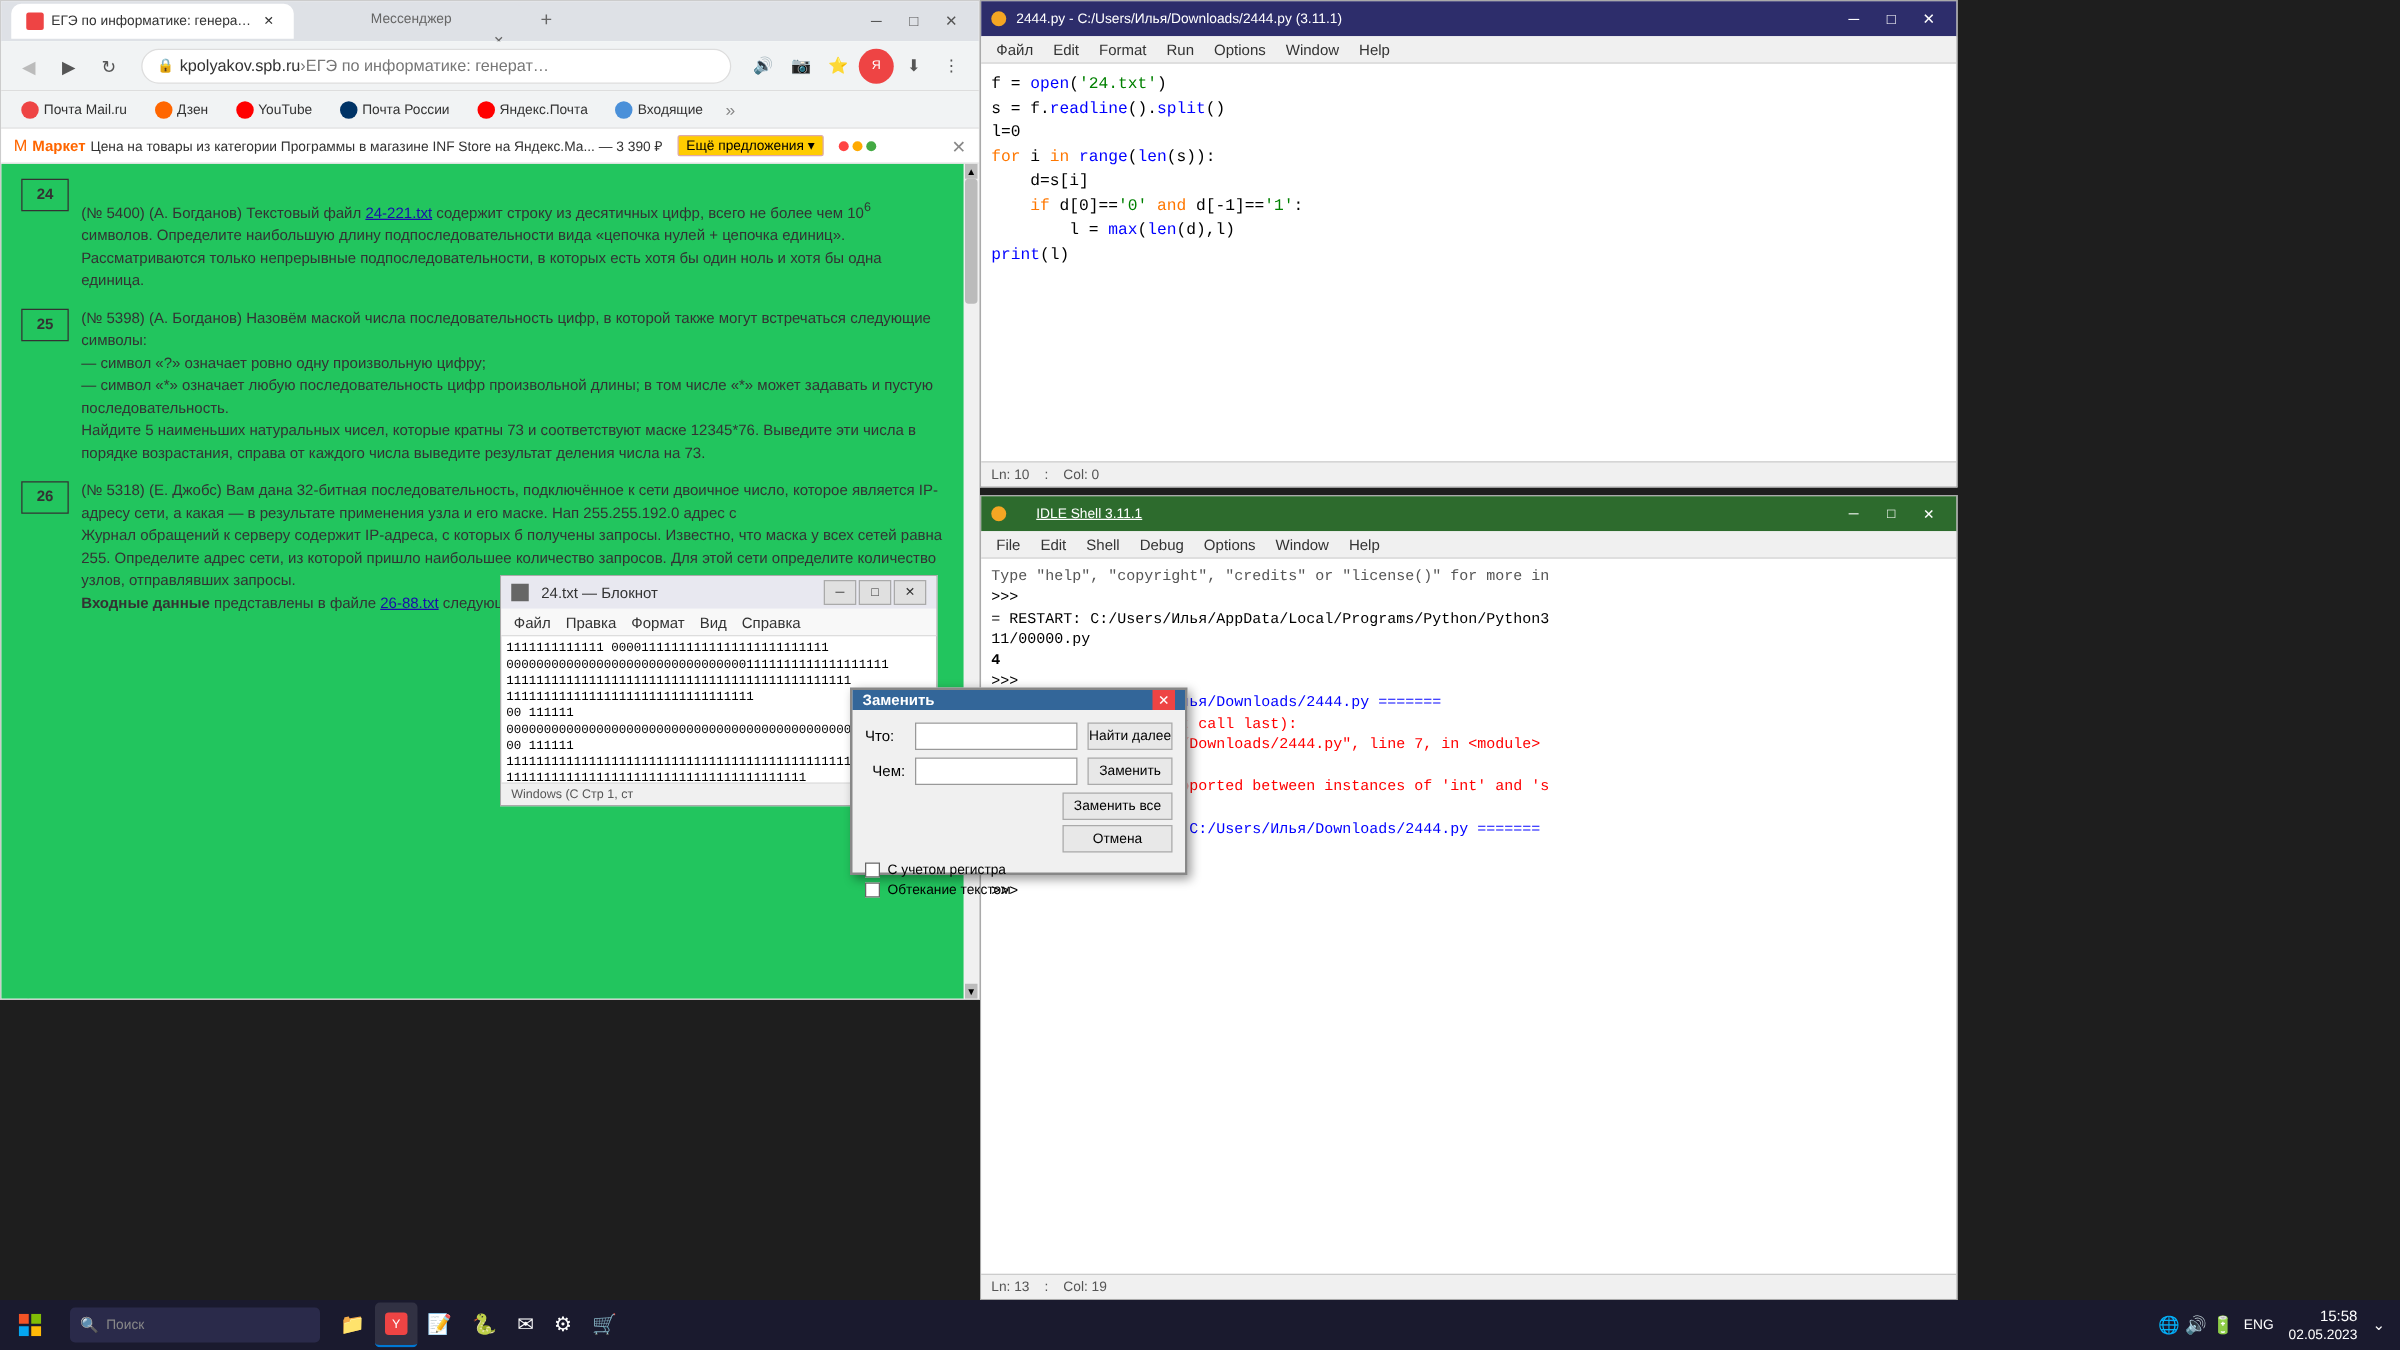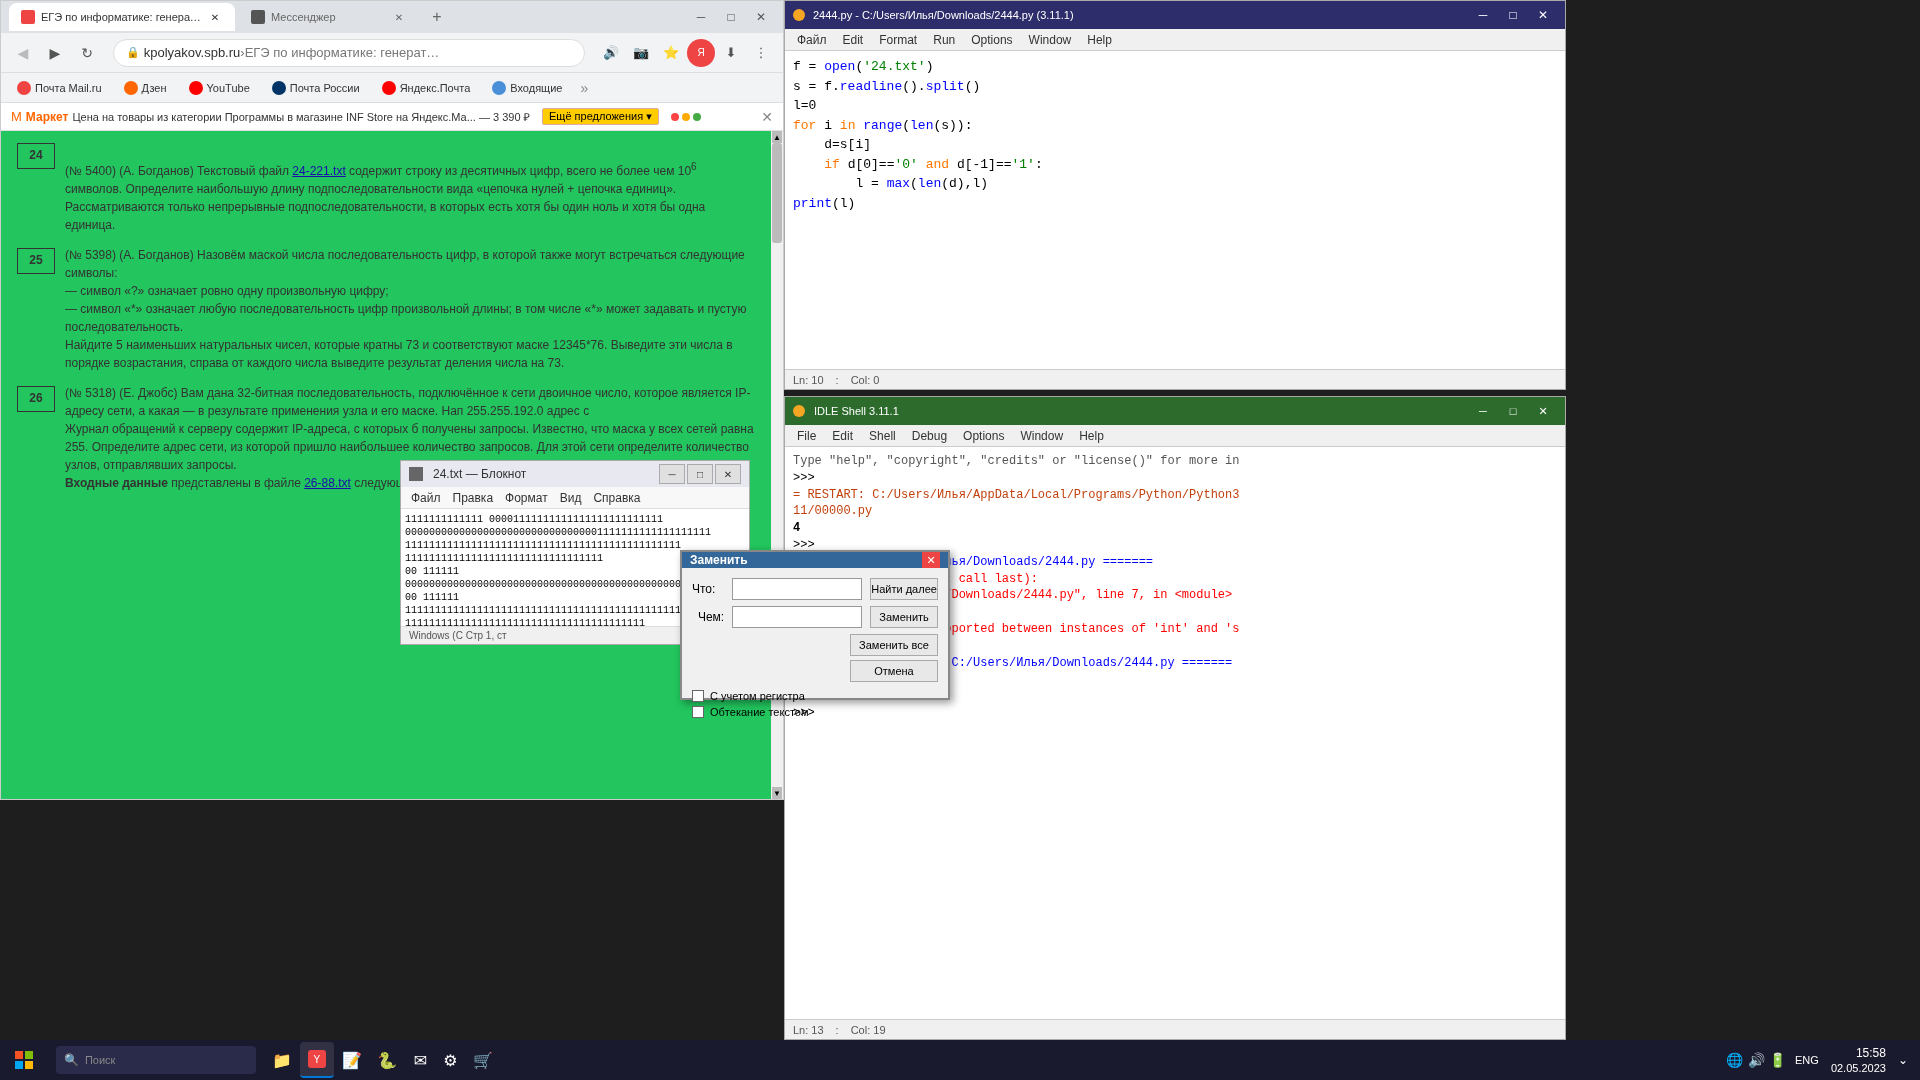--- a/index.html
+++ b/index.html
@@ -99,21 +99,21 @@
 <body>
 
 <div class="browser-window" style="left:0;top:0;width:784px;height:800px;">
 
   <div class="browser-titlebar">
     <div class="browser-tab">
       <div class="browser-tab-icon" style="background:#e44;width:14px;height:14px;border-radius:2px;"></div>
       <span style="font-size:11px;max-width:160px;overflow:hidden;white-space:nowrap;text-overflow:ellipsis;">ЕГЭ по информатике: генератор в...</span>
       <div class="browser-tab-close">✕</div>
     </div>
-    <div class="browser-tab inactive messenger-tab" style="font-size:11px;padding:0 12px;height:28px;border-radius:8px 8px 0 0;display:flex;align-items:center;gap:6px;">
+    <div class="browser-tab inactive messenger-tab" style="font-size:11px;padding:0 12px;height:28px;border-radius:8px 8px 0 0;display:flex;align-items:center;gap:6px;flex-direction:column;">
       <div style="width:14px;height:14px;background:#555;border-radius:2px;"></div>
       <span>Мессенджер</span>
       <div class="browser-tab-close">✕</div>
     </div>
     <div class="tab-add">+</div>
     <div style="margin-left:auto;display:flex;gap:2px;">
       <div style="width:28px;height:28px;display:flex;align-items:center;justify-content:center;cursor:pointer;font-size:12px;color:#555;">─</div>
       <div style="width:28px;height:28px;display:flex;align-items:center;justify-content:center;cursor:pointer;font-size:12px;color:#555;">□</div>
       <div style="width:28px;height:28px;display:flex;align-items:center;justify-content:center;cursor:pointer;font-size:12px;color:#555;">✕</div>
     </div>
@@ -264,40 +264,40 @@
     <span>Ln: 10</span>
     <span style="margin:0 4px;">:</span>
     <span>Col: 0</span>
     <span class="status-right" style="margin-left:auto;"></span>
   </div>
 </div>
 
 <div class="idle-shell" style="position:absolute;top:396px;left:784px;width:782px;height:644px;">
   <div class="win-titlebar" style="background:#2d6b2d;">
     <div style="width:12px;height:12px;background:#f5a623;border-radius:50%;"></div>
-    <span style="font-size:11px;color:white;flex:1;margin-left:5px;">IDLE Shell 3.11.1</span>
+    <span style="font-size:11px;color:white;flex:1;margin-left:20px;text-decoration:underline;">IDLE Shell 3.11.1</span>
     <div class="win-controls">
       <div class="win-ctrl" style="color:white;">─</div>
       <div class="win-ctrl" style="color:white;">□</div>
       <div class="win-ctrl close" style="color:white;">✕</div>
     </div>
   </div>
   <div class="win-menubar">
     <div class="menu-item">File</div>
     <div class="menu-item">Edit</div>
     <div class="menu-item">Shell</div>
     <div class="menu-item">Debug</div>
     <div class="menu-item">Options</div>
     <div class="menu-item">Window</div>
     <div class="menu-item">Help</div>
   </div>
   <div class="shell-content" style="flex:1;background:white;font-family:'Courier New',monospace;font-size:12px;padding:6px 8px;overflow:hidden;line-height:1.4;">
     <div style="color:#555;white-space:pre;">Type "help", "copyright", "credits" or "license()" for more in</div>
     <div style="color:#000;">&gt;&gt;&gt; </div>
-    <div style="color:#c2410c;white-space:pre;">= RESTART: C:/Users/Илья/AppData/Local/Programs/Python/Python3
+    <div style="color:#000000;white-space:pre;">= RESTART: C:/Users/Илья/AppData/Local/Programs/Python/Python3
 11/00000.py</div>
     <div style="color:#000;font-weight:bold;">4</div>
     <div style="color:#000;">&gt;&gt;&gt; </div>
     <div style="color:#0000FF;white-space:pre;">= RESTART: C:/Users/Илья/Downloads/2444.py =======</div>
     <div style="color:#FF0000;white-space:pre;">Traceback (most recent call last):</div>
     <div style="color:#FF0000;white-space:pre;">  File "C:/Users/Илья/Downloads/2444.py", line 7, in &lt;module&gt;</div>
     <div style="color:#FF0000;white-space:pre;">    l = max(len(d),l)</div>
     <div style="color:#FF0000;white-space:pre;">TypeError: '&gt;' not supported between instances of 'int' and 's</div>
     <div style="color:#000;">&gt;&gt;&gt; </div>
     <div style="color:#0000FF;white-space:pre;">============ RESTART: C:/Users/Илья/Downloads/2444.py =======

